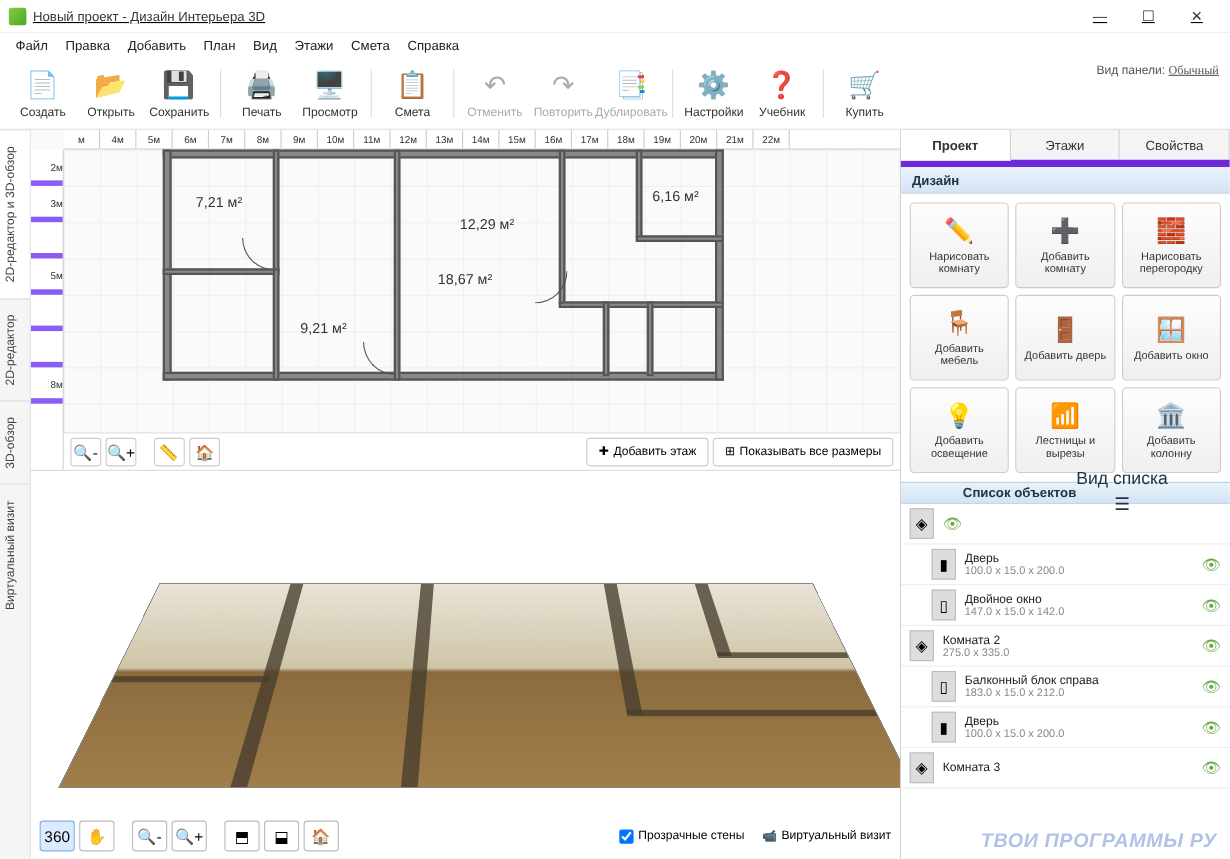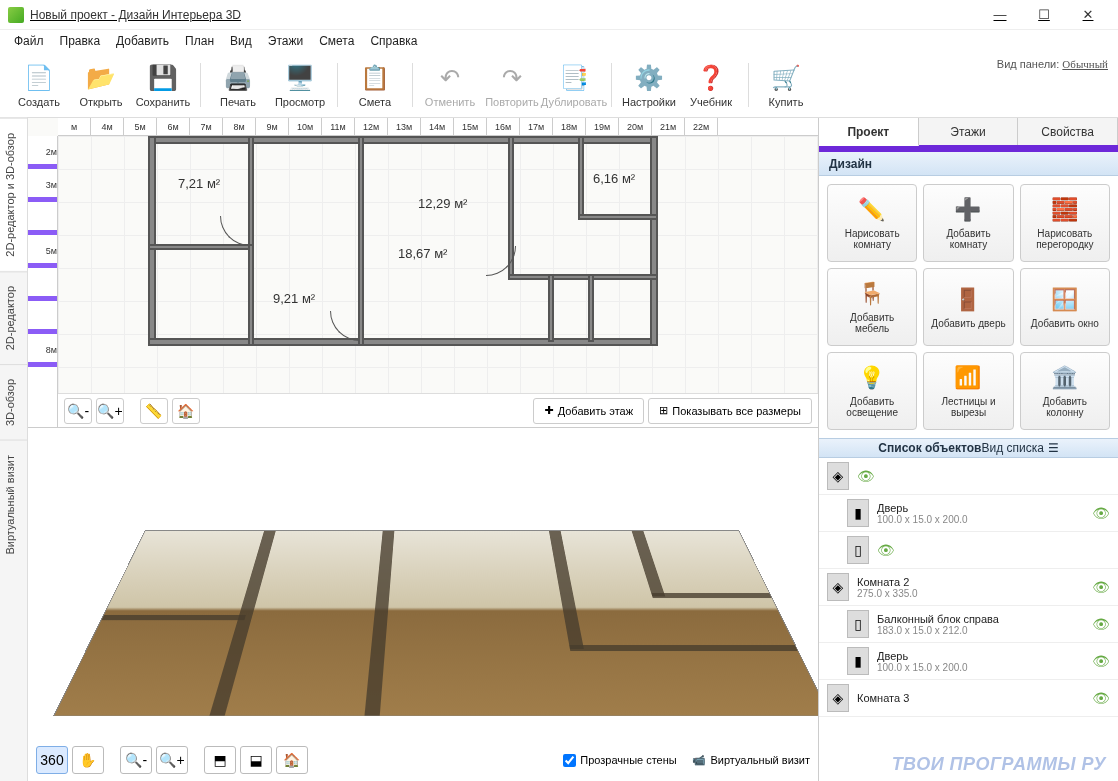--- a/index.html
+++ b/index.html
@@ -55,21 +55,21 @@
 .right-panel { width: 300px; border-left: 1px solid #ccc; display: flex; flex-direction: column; background: #fff; }
 .rp-tabs { display: flex; height: 34px; border-bottom: 7px solid #6d28d9; }
 .rp-tab { flex: 1; display: flex; align-items: center; justify-content: center; font-size: 12px; color: #333; border-right: 1px solid #ccc; background: #f4f4f4; }
 .rp-tab.active { background: #fff; font-weight: 600; border-bottom: 1px solid #fff; margin-bottom: -1px; }
 .rp-section-hdr { height: 24px; background: linear-gradient(#eaf2fb,#d3e4f5); border-bottom: 1px solid #b8cde2; display: flex; align-items: center; padding: 0 10px; font-size: 12px; font-weight: 600; color: #234; }
 .design-grid { display: grid; grid-template-columns: repeat(3, 1fr); gap: 6px; padding: 8px; }
 .design-btn { height: 78px; border: 1px solid #ccc; border-radius: 4px; background: linear-gradient(#fdfdfd,#efefef); display: flex; flex-direction: column; align-items: center; justify-content: center; font-size: 10px; color: #333; text-align: center; padding: 4px; cursor: pointer; }
 .design-btn .d-icon { width: 28px; height: 28px; margin-bottom: 4px; font-size: 22px; display: flex; align-items: center; justify-content: center; }
 
 .obj-list-hdr { height: 20px; background: linear-gradient(#eaf2fb,#d3e4f5); border-top: 1px solid #b8cde2; border-bottom: 1px solid #b8cde2; display: flex; align-items: center; padding: 0 10px; font-size: 12px; font-weight: 600; color: #234; justify-content: center; }
-.obj-list-hdr .view-mode { font-weight: normal; font-size: 12px; display: flex; align-items: center; gap: 4px; }
+.obj-list-hdr .view-mode { font-weight: normal; font-size: 16px; display: flex; align-items: center; gap: 4px; flex-direction: column; }
 .obj-list { flex: 1; overflow-y: auto; }
 .obj-item { display: flex; align-items: center; padding: 4px 8px; border-bottom: 1px solid #eee; gap: 8px; font-size: 11px; position: relative; }
 .obj-item.indent { padding-left: 28px; }
 .obj-item .obj-icon { width: 22px; height: 28px; background: #ddd; border: 1px solid #bbb; flex-shrink: 0; display: flex; align-items: center; justify-content: center; font-size: 14px; }
 .obj-item .obj-text { flex: 1; }
 .obj-item .obj-name { color: #222; }
 .obj-item .obj-dim { color: #888; font-size: 10px; }
 .obj-item .eye { color: #6a4; font-size: 14px; }
 
 .watermark { position: absolute; right: 12px; bottom: 6px; font-size: 18px; font-weight: 700; font-style: italic; color: rgba(80,120,200,0.45); letter-spacing: 0.5px; pointer-events: none; }
@@ -334,20 +334,24 @@
         <div class="obj-item indent">
           <div class="obj-icon">▮</div>
           <div class="obj-text">
             <div class="obj-name">Дверь</div>
             <div class="obj-dim">100.0 x 15.0 x 200.0</div>
           </div>
           <div class="eye">👁</div>
         </div>
         <div class="obj-item indent">
           <div class="obj-icon">▯</div>
+          <div class="obj-text">
+            <div class="obj-name">Двойное окно</div>
+            <div class="obj-dim">147.0 x 15.0 x 142.0</div>
+          </div>
           <div class="eye">👁</div>
         </div>
         <div class="obj-item">
           <div class="obj-icon">◈</div>
           <div class="obj-text">
             <div class="obj-name">Комната 2</div>
             <div class="obj-dim">275.0 x 335.0</div>
           </div>
           <div class="eye">👁</div>
         </div>

